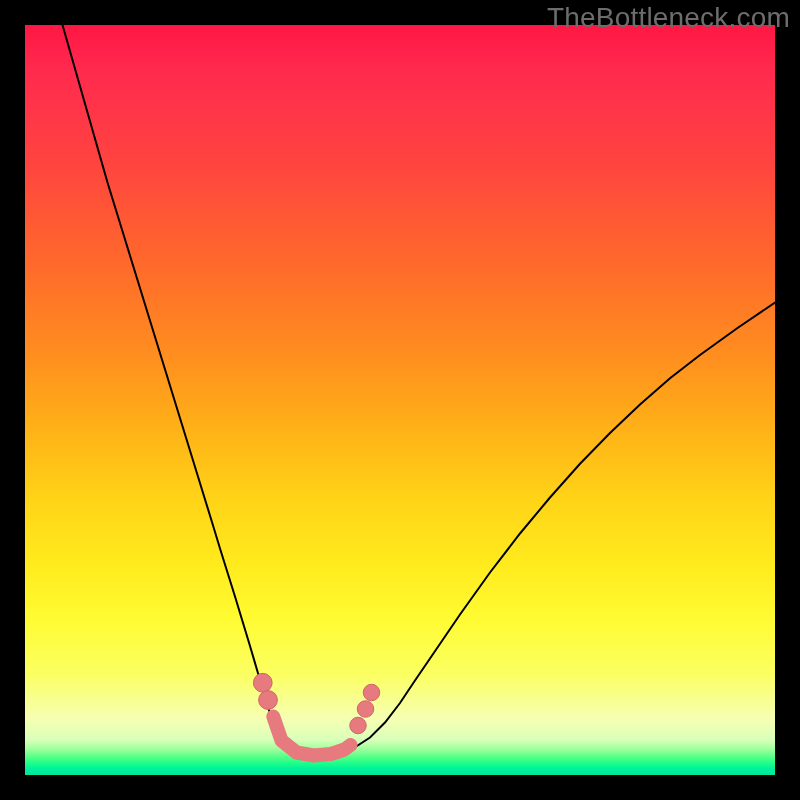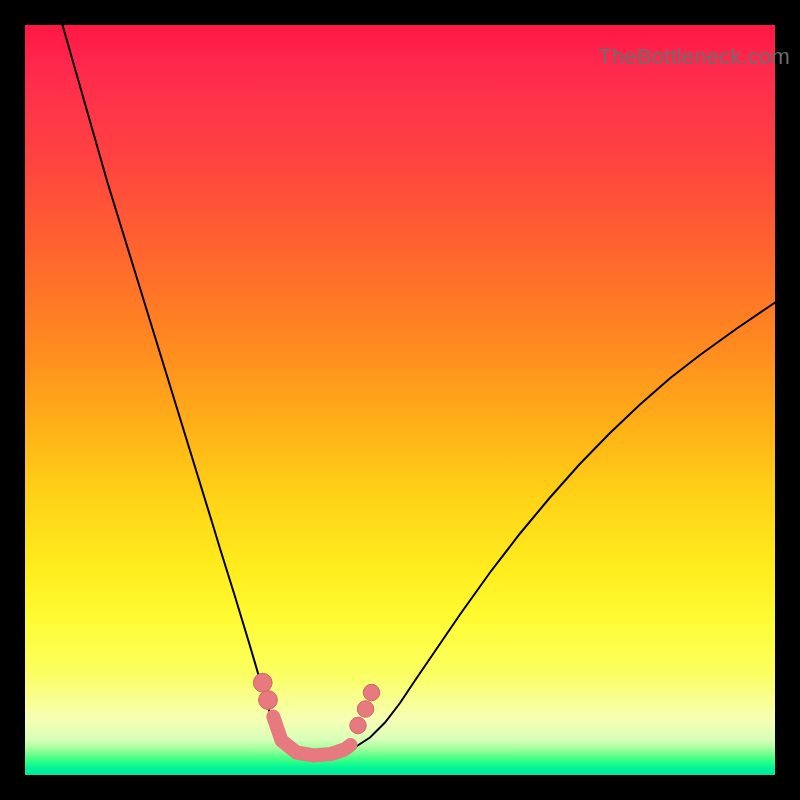--- a/index.html
+++ b/index.html
@@ -75,25 +75,24 @@
     stroke: #e77a7e;
     stroke-width: 14;
     stroke-linecap: round;
     stroke-linejoin: round;
   }
   .watermark {
     position: absolute;
     top: 2px;
     right: 10px;
     color: #6d6d6d;
-    font-size: 22px;
+    font-size: 28px;
     font-weight: 500;
     letter-spacing: 0.2px;
     user-select: none;
-    margin-top: 42px;
   }
 </style>
 </head>
 <body>
 
 <div class="frame">
   <div class="plot">
     <div class="gradient"></div>
     <svg class="curve-svg" viewBox="0 0 750 750" preserveAspectRatio="none">
       <path id="curve-left" class="curve-path" d="M37.50 0.00 L52.50 52.50 L67.50 105.00 L82.50 157.50 L97.50 206.25 L112.50 255.00 L127.50 303.75 L142.50 352.50 L157.50 401.25 L172.50 450.00 L187.50 498.75 L195.00 523.50 L202.50 547.50 L210.00 571.50 L217.50 596.25 L225.00 621.00 L232.50 646.50 L240.00 672.75 L247.50 696.00 L255.00 714.75 L262.50 724.50 "></path>

